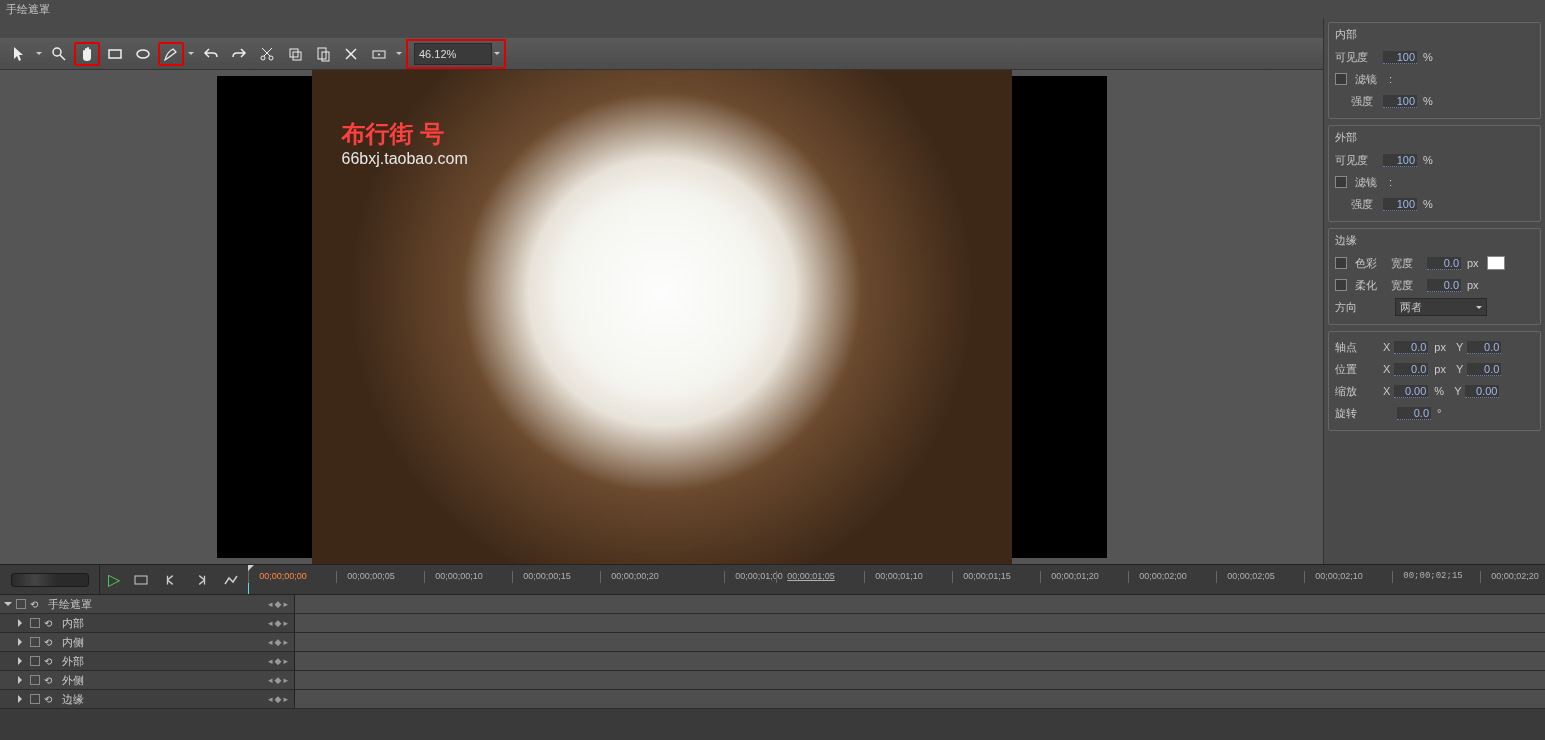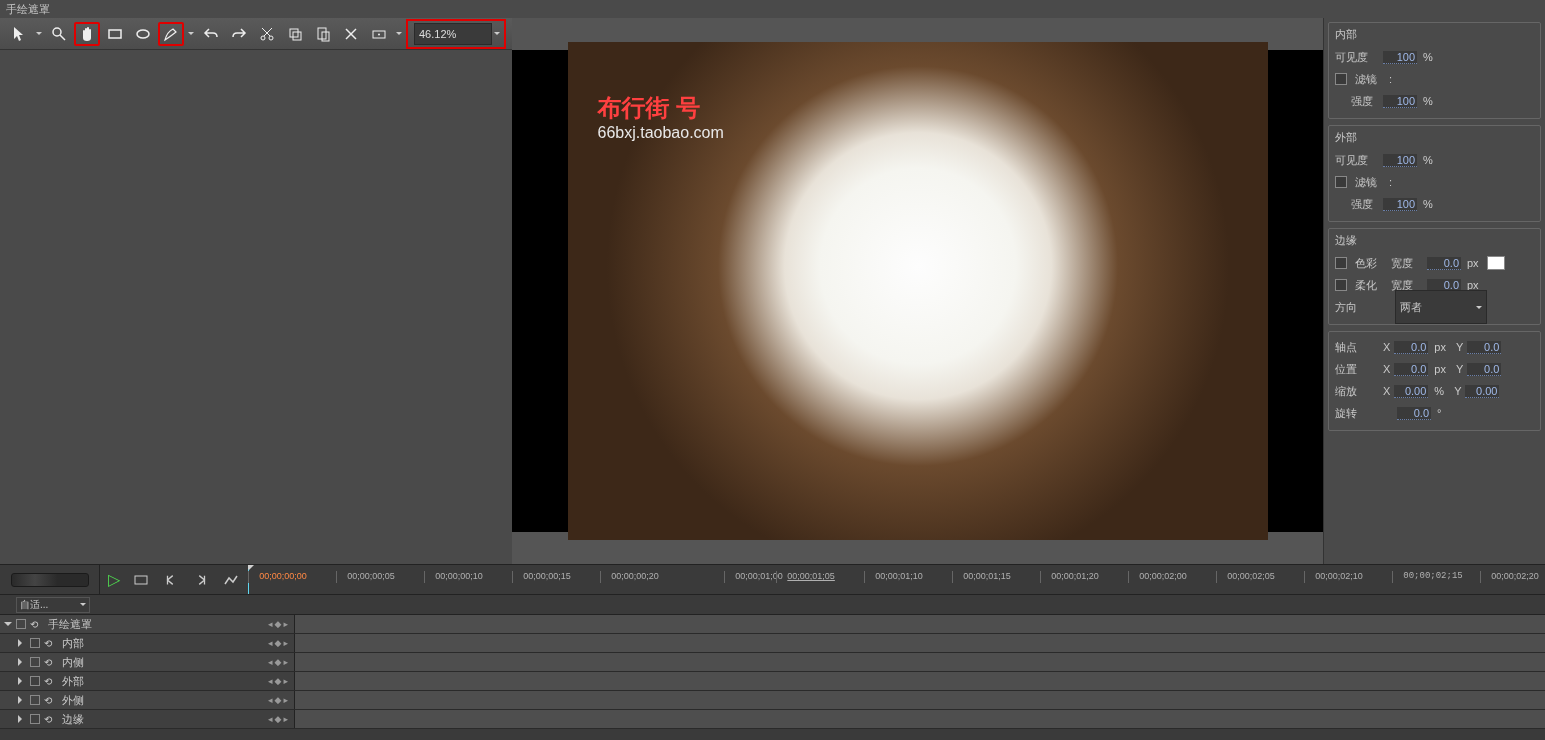--- a/index.html
+++ b/index.html
@@ -21,22 +21,23 @@
   font-size: 11px;
 }
 .main-row {
   display: flex;
   flex: 1;
   min-height: 0;
 }
 .left-area {
   flex: 1;
   display: flex;
-  flex-direction: row;
+  flex-direction: column;
   min-width: 0;
+  margin-top: 20px;
 }
 .toolbar {
   height: 32px;
   background: linear-gradient(#5a5a5a,#4c4c4c);
   border-bottom: 1px solid #333;
   display: flex;
   align-items: center;
   padding: 0 6px;
   gap: 2px;
 }
@@ -179,21 +180,21 @@
   background: #fff;
   border: 1px solid #888;
   margin-left: 4px;
   cursor: pointer;
 }
 .select-box {
   background: #3a3a3a;
   border: 1px solid #2a2a2a;
   height: 18px;
   min-width: 92px;
-  padding: 16px 4px;
+  padding: 0 4px;
   display: flex;
   align-items: center;
   justify-content: space-between;
   cursor: pointer;
 }
 .select-box::after {
   content: "";
   border: 3px solid transparent;
   border-top-color: #ccc;
   margin-top: 3px;
@@ -605,25 +606,20 @@
         <div class="ruler-tick" style="left: 616px;">00;00;01;10</div>
         <div class="ruler-tick" style="left: 704px;">00;00;01;15</div>
         <div class="ruler-tick" style="left: 792px;">00;00;01;20</div>
         <div class="ruler-tick" style="left: 880px;">00;00;02;00</div>
         <div class="ruler-tick" style="left: 968px;">00;00;02;05</div>
         <div class="ruler-tick" style="left: 1056px;">00;00;02;10</div>
         <div class="ruler-tick" style="left: 1144px; font-family: Liberation Mono, monospace;">00;00;02;15</div>
         <div class="ruler-tick" style="left: 1232px;">00;00;02;20</div>
       </div>
   </div>
-  <div class="mode-row">
-    <div class="mode-select">
-        <span>自适...</span>
-      </div>
-  </div>
   <div class="track-rows" id="tracks">
       <div class="track-row">
         <div class="track-left">
           <span class="expand-tri open"></span>
           <span class="track-chk"></span>
           <span class="track-reset">⟲</span>
           <span class="track-name">手绘遮罩</span>
           <span class="kf-nav">
             <span>◂</span>
             <span>◆</span>

